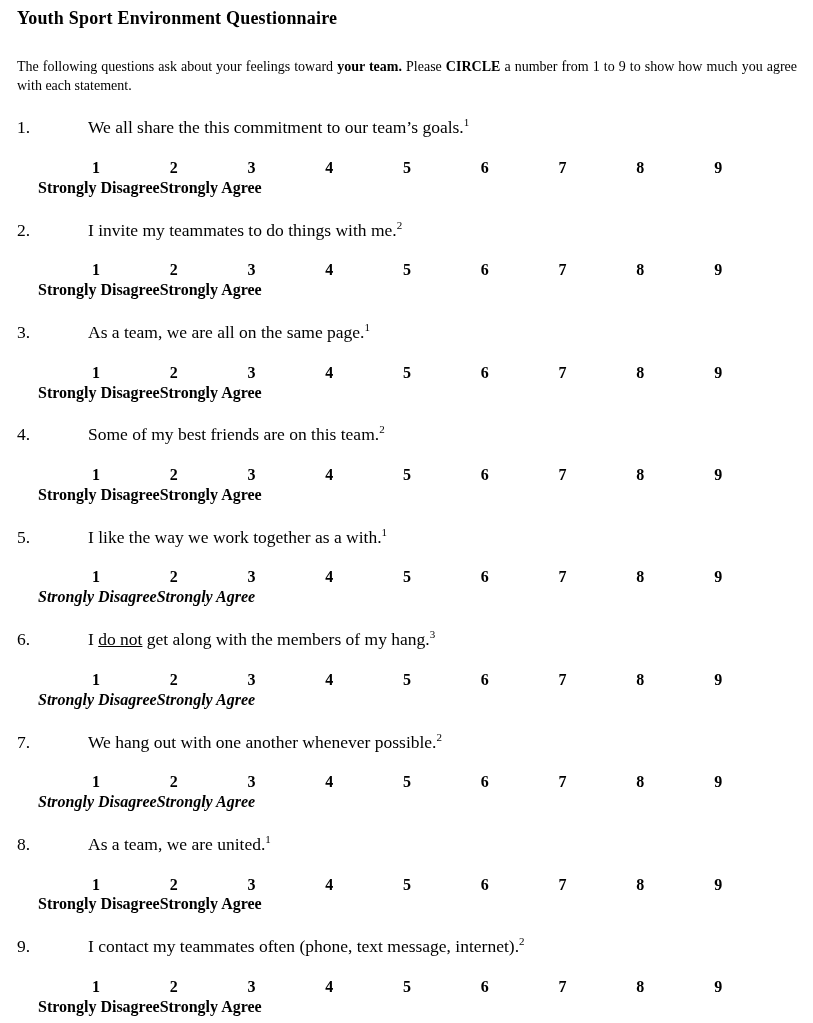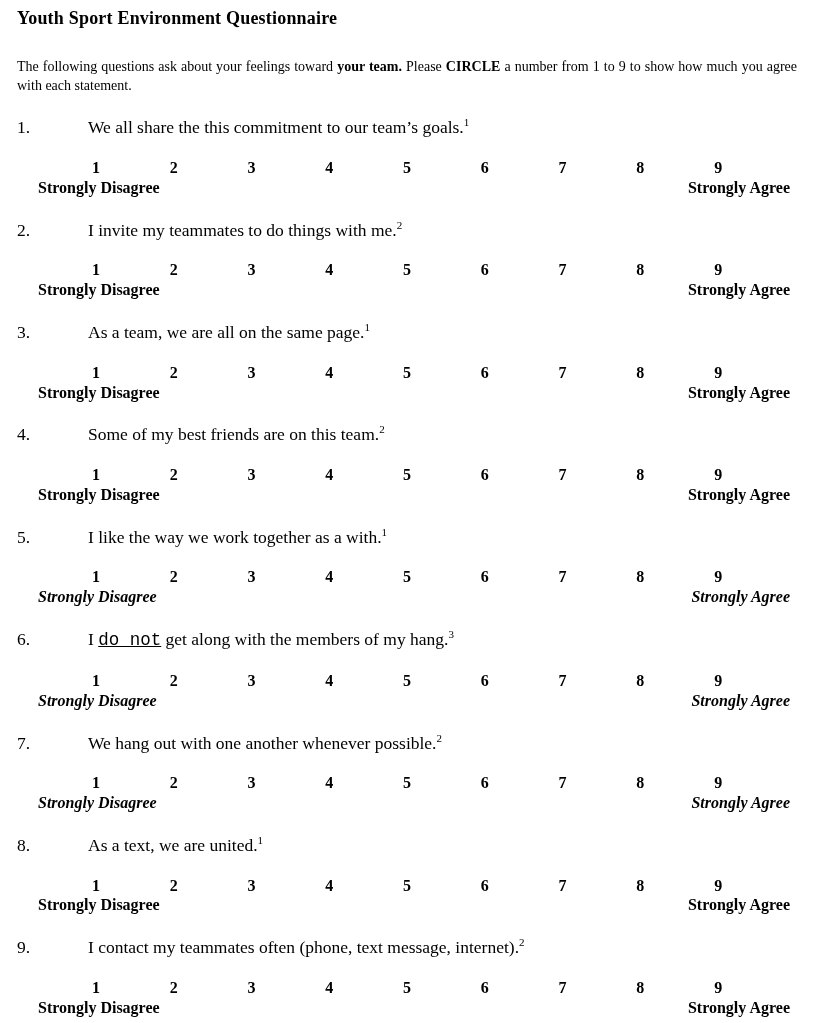--- a/index.html
+++ b/index.html
@@ -35,38 +35,38 @@
     font-size: 17.5px;
     line-height: 1.35;
   }
   .q-num { width: 71px; flex: none; }
   .q-text { flex: 1; }
   .q-text sup {
     font-size: 11px;
     line-height: 0;
     vertical-align: super;
   }
-  .underline { text-decoration: underline; font-family: Liberation Mono, monospace; }
+  .underline { text-decoration: underline; }
 
   .scale { margin-top: 19px; }
   .scale-numbers {
     width: 700px;
     margin: 0 auto;
     display: flex;
   }
   .scale-numbers .num {
     flex: 1;
     text-align: center;
     font-weight: bold;
     font-size: 16px;
     line-height: 1.18;
   }
   .scale-anchors {
     display: flex;
-    justify-content: space-between;
+    justify-content: flex-start;
     font-weight: bold;
     font-size: 16px;
     line-height: 1.18;
     padding: 0 7px 0 21px;
     margin-top: 1px;
   }
   .scale-anchors.italic { font-style: italic; }
 </style>
 </head>
 <body>
@@ -241,21 +241,21 @@
       <div class="scale-anchors italic">
         <span class="anchor">Strongly Disagree</span>
         <span class="anchor">Strongly Agree</span>
       </div>
     </div>
   </section>
 
   <section class="question">
     <div class="q-row">
       <span class="q-num">8.</span>
-      <span class="q-text"><span>As a text, we are united.</span><sup>1</sup></span>
+      <span class="q-text"><span>As a team, we are united.</span><sup>1</sup></span>
     </div>
     <div class="scale">
       <div class="scale-numbers">
             <span class="num">1</span>
             <span class="num">2</span>
             <span class="num">3</span>
             <span class="num">4</span>
             <span class="num">5</span>
             <span class="num">6</span>
             <span class="num">7</span>

